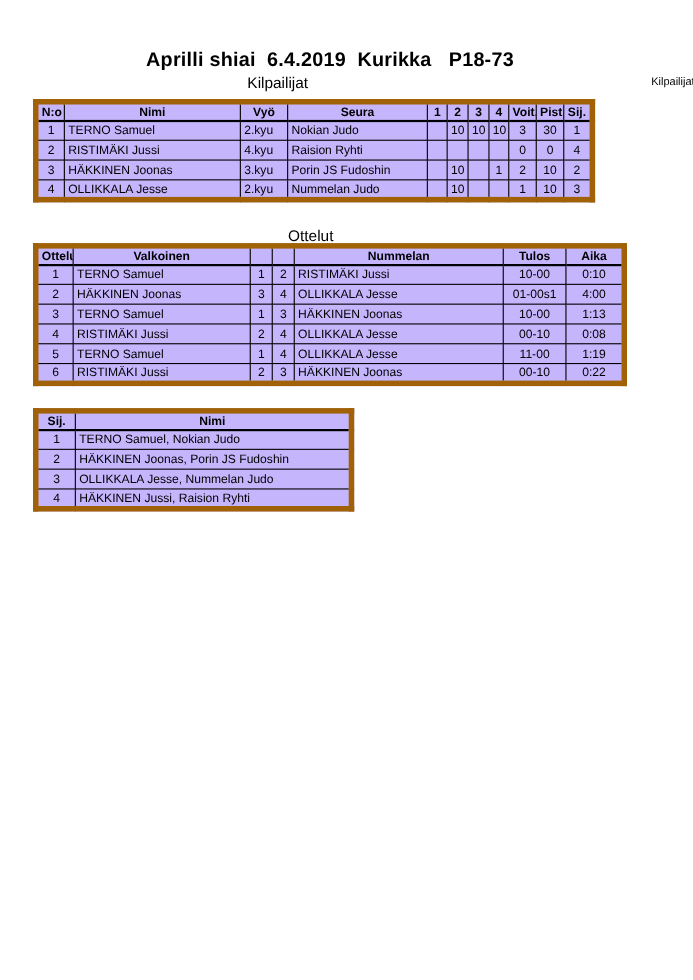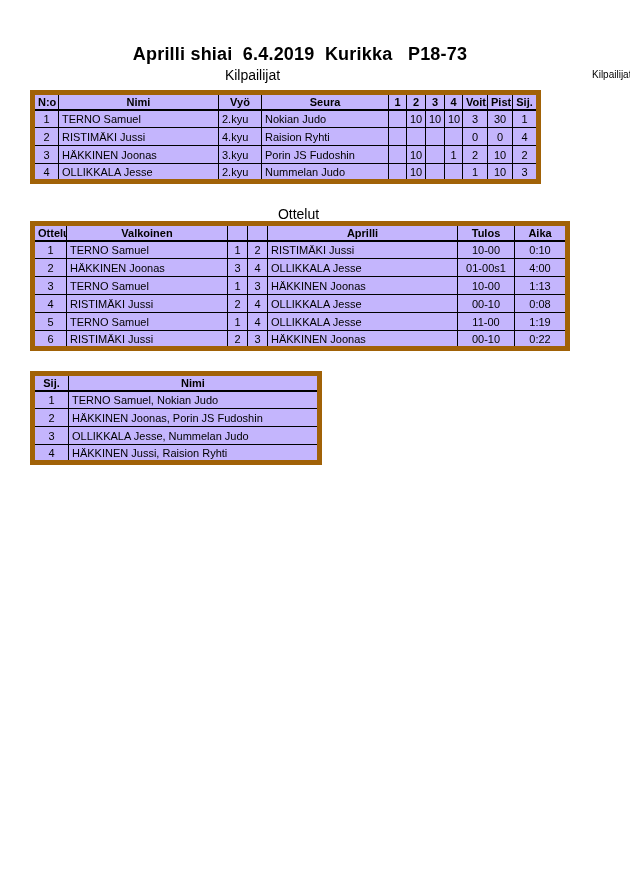--- a/index.html
+++ b/index.html
@@ -17,21 +17,21 @@
     white-space: pre; letter-spacing: 0.2px;
   }
   .count-label {
     position: absolute; top: 69px; left: 548px;
     font-size: 10px; white-space: nowrap; padding-left: 44px;
   }
   .section-title {
     position: absolute; font-size: 14px; font-weight: normal; text-align: center;
   }
   .st-kilpailijat { top: 67px;  left: 30px; width: 445px; }
-  .st-ottelut     { top: 206px; left: 46px; width: 505px; }
+  .st-ottelut     { top: 206px; left: 30px; width: 505px; }
   .st-tulokset    { top: 353px; left: 30px; width: 287px; }
 
   table.tbl {
     position: absolute;
     border-collapse: collapse;
     table-layout: fixed;
     background: #c4b5fd;
     border: 5px solid #a16207;
   }
   .tbl th, .tbl td {
@@ -160,21 +160,21 @@
       <col style="width:190px">
         <col style="width:57px">
         <col style="width:53px">
     </colgroup>
     <thead>
       <tr>
         <th class="c np">Ottelu</th>
         <th class="c">Valkoinen</th>
         <th class="c np"></th>
         <th class="c np"></th>
-        <th class="c">Aprilli</th>
+        <th class="c">Nummelan</th>
         <th class="c">Tulos</th>
         <th class="c">Aika</th>
       </tr>
     </thead>
     <tbody>
       <tr>
         <td class="c">1</td>
         <td class="l">TERNO Samuel</td>
         <td class="c np">1</td>
         <td class="c np">2</td>

